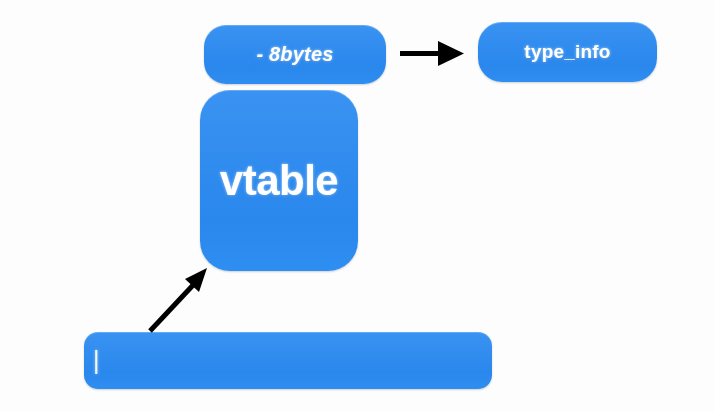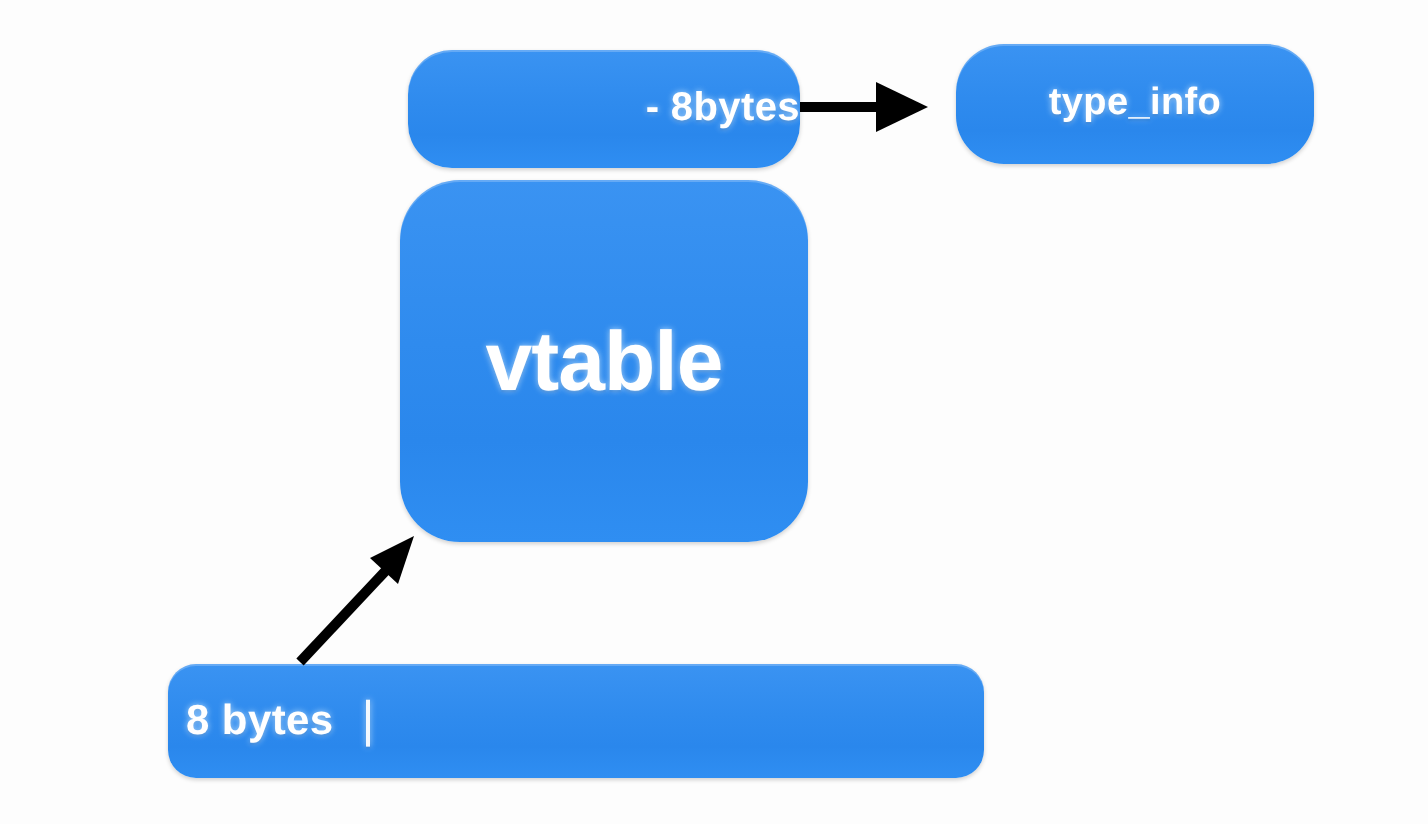--- a/index.html
+++ b/index.html
@@ -30,24 +30,25 @@
     letter-spacing: 0.2px;
     text-shadow: 0 0 3px rgba(200,230,255,0.85), 0 1px 1px rgba(0,60,130,0.25);
     background: linear-gradient(180deg, #3a93f2 0%, #2f8bee 45%, #2a87ec 72%, #2f8ef2 100%);
     box-shadow: 0 1px 2px rgba(0,0,0,0.18), inset 0 1px 0 rgba(255,255,255,0.22);
   }
 
   
   #node-offset {
     left: 204px;
     top: 25px;
-    width: 196px;
+    width: 182px;
     height: 59px;
     border-radius: 22px;
-    justify-content: flex-end;
+    justify-content: center;
+    font-style: italic;
   }
   #node-offset .label {
     font-size: 20px;
   }
 
   
   #node-typeinfo {
     left: 478px;
     top: 22px;
     width: 179px;
@@ -56,21 +57,21 @@
     justify-content: center;
   }
   #node-typeinfo .label {
     font-size: 19px;
   }
 
   
   #node-vtable {
     left: 200px;
     top: 90px;
-    width: 204px;
+    width: 158px;
     height: 181px;
     border-radius: 30px;
     justify-content: center;
   }
   #node-vtable .label {
     font-size: 42px;
     letter-spacing: -0.5px;
   }
 
   
@@ -116,21 +117,20 @@
 
   <div class="node" id="node-typeinfo">
     <span class="label">type_info</span>
   </div>
 
   <div class="node" id="node-vtable">
     <span class="label">vtable</span>
   </div>
 
   <div class="node" id="node-object">
-    <span class="seg seg-bytes">8 bytes</span>
     <span class="seg seg-sep">|</span>
   </div>
 
   <svg class="arrow-layer" viewBox="0 0 714 412" width="714" height="412">
 
     <g>
       <line x1="400" y1="53.5" x2="442" y2="53.5" stroke="#000000" stroke-width="5" stroke-linecap="butt"></line>
       <polygon points="438,41 464,53.5 438,66" fill="#000000"></polygon>
     </g>
 

